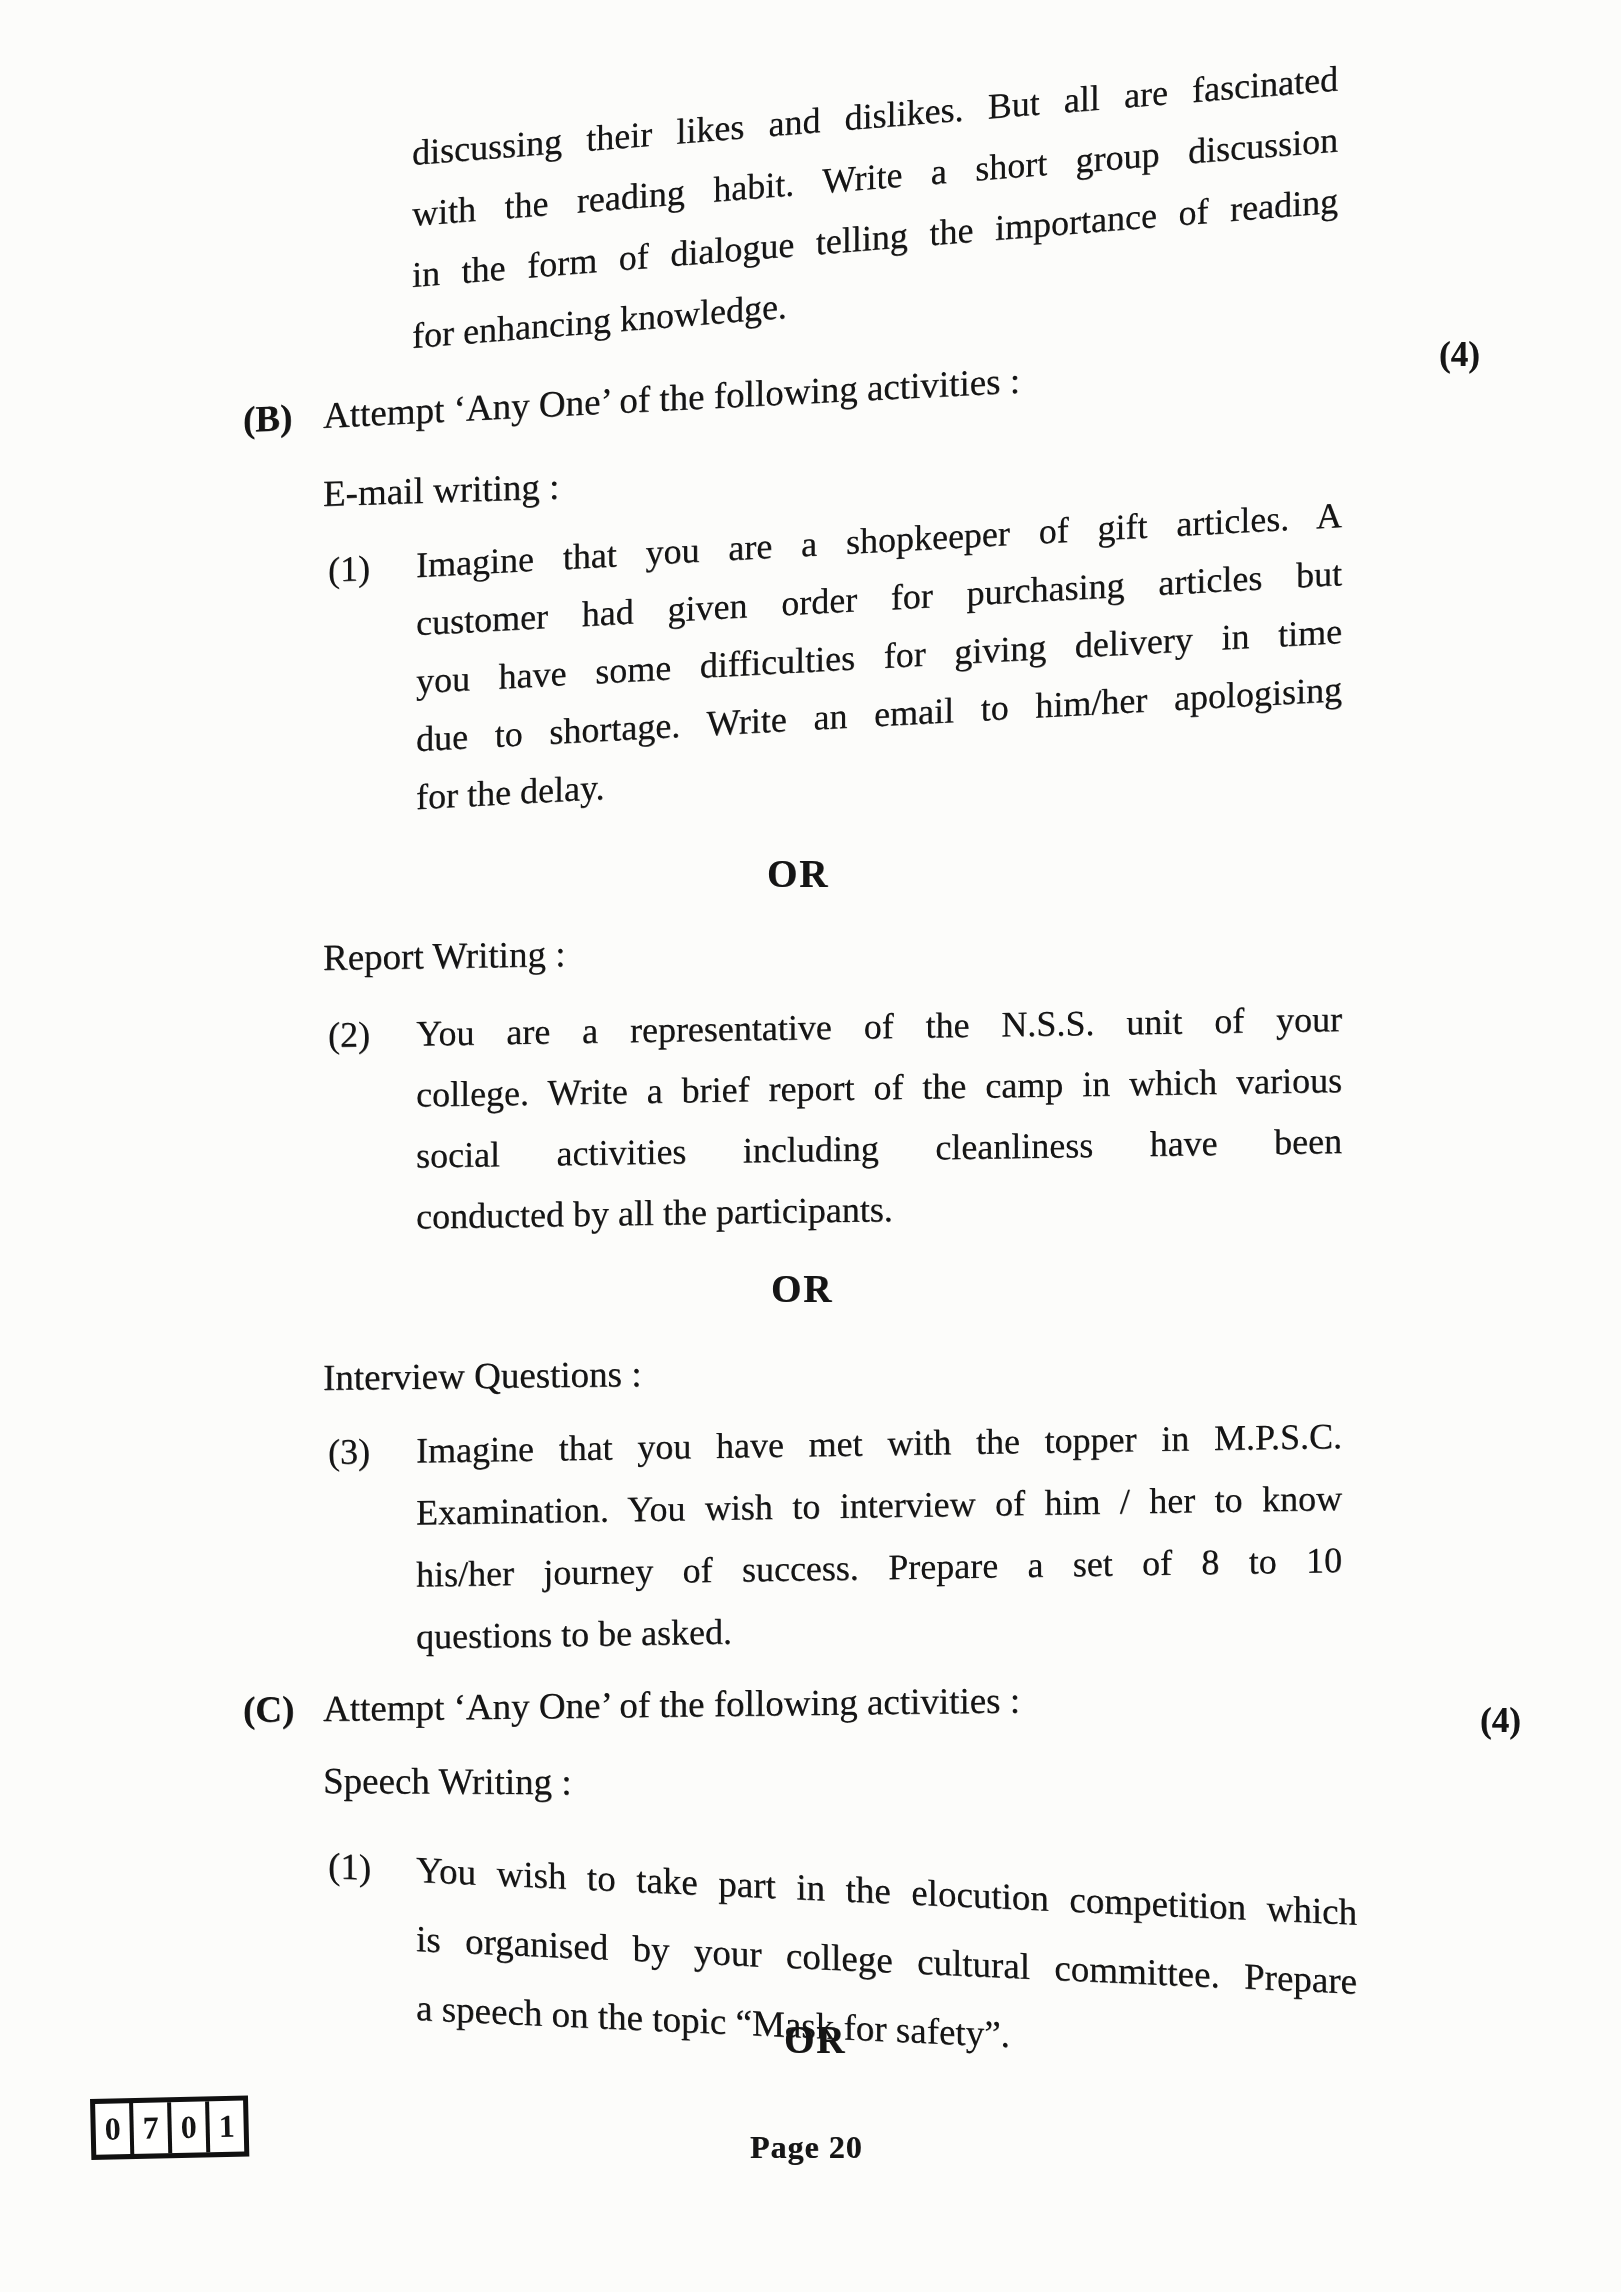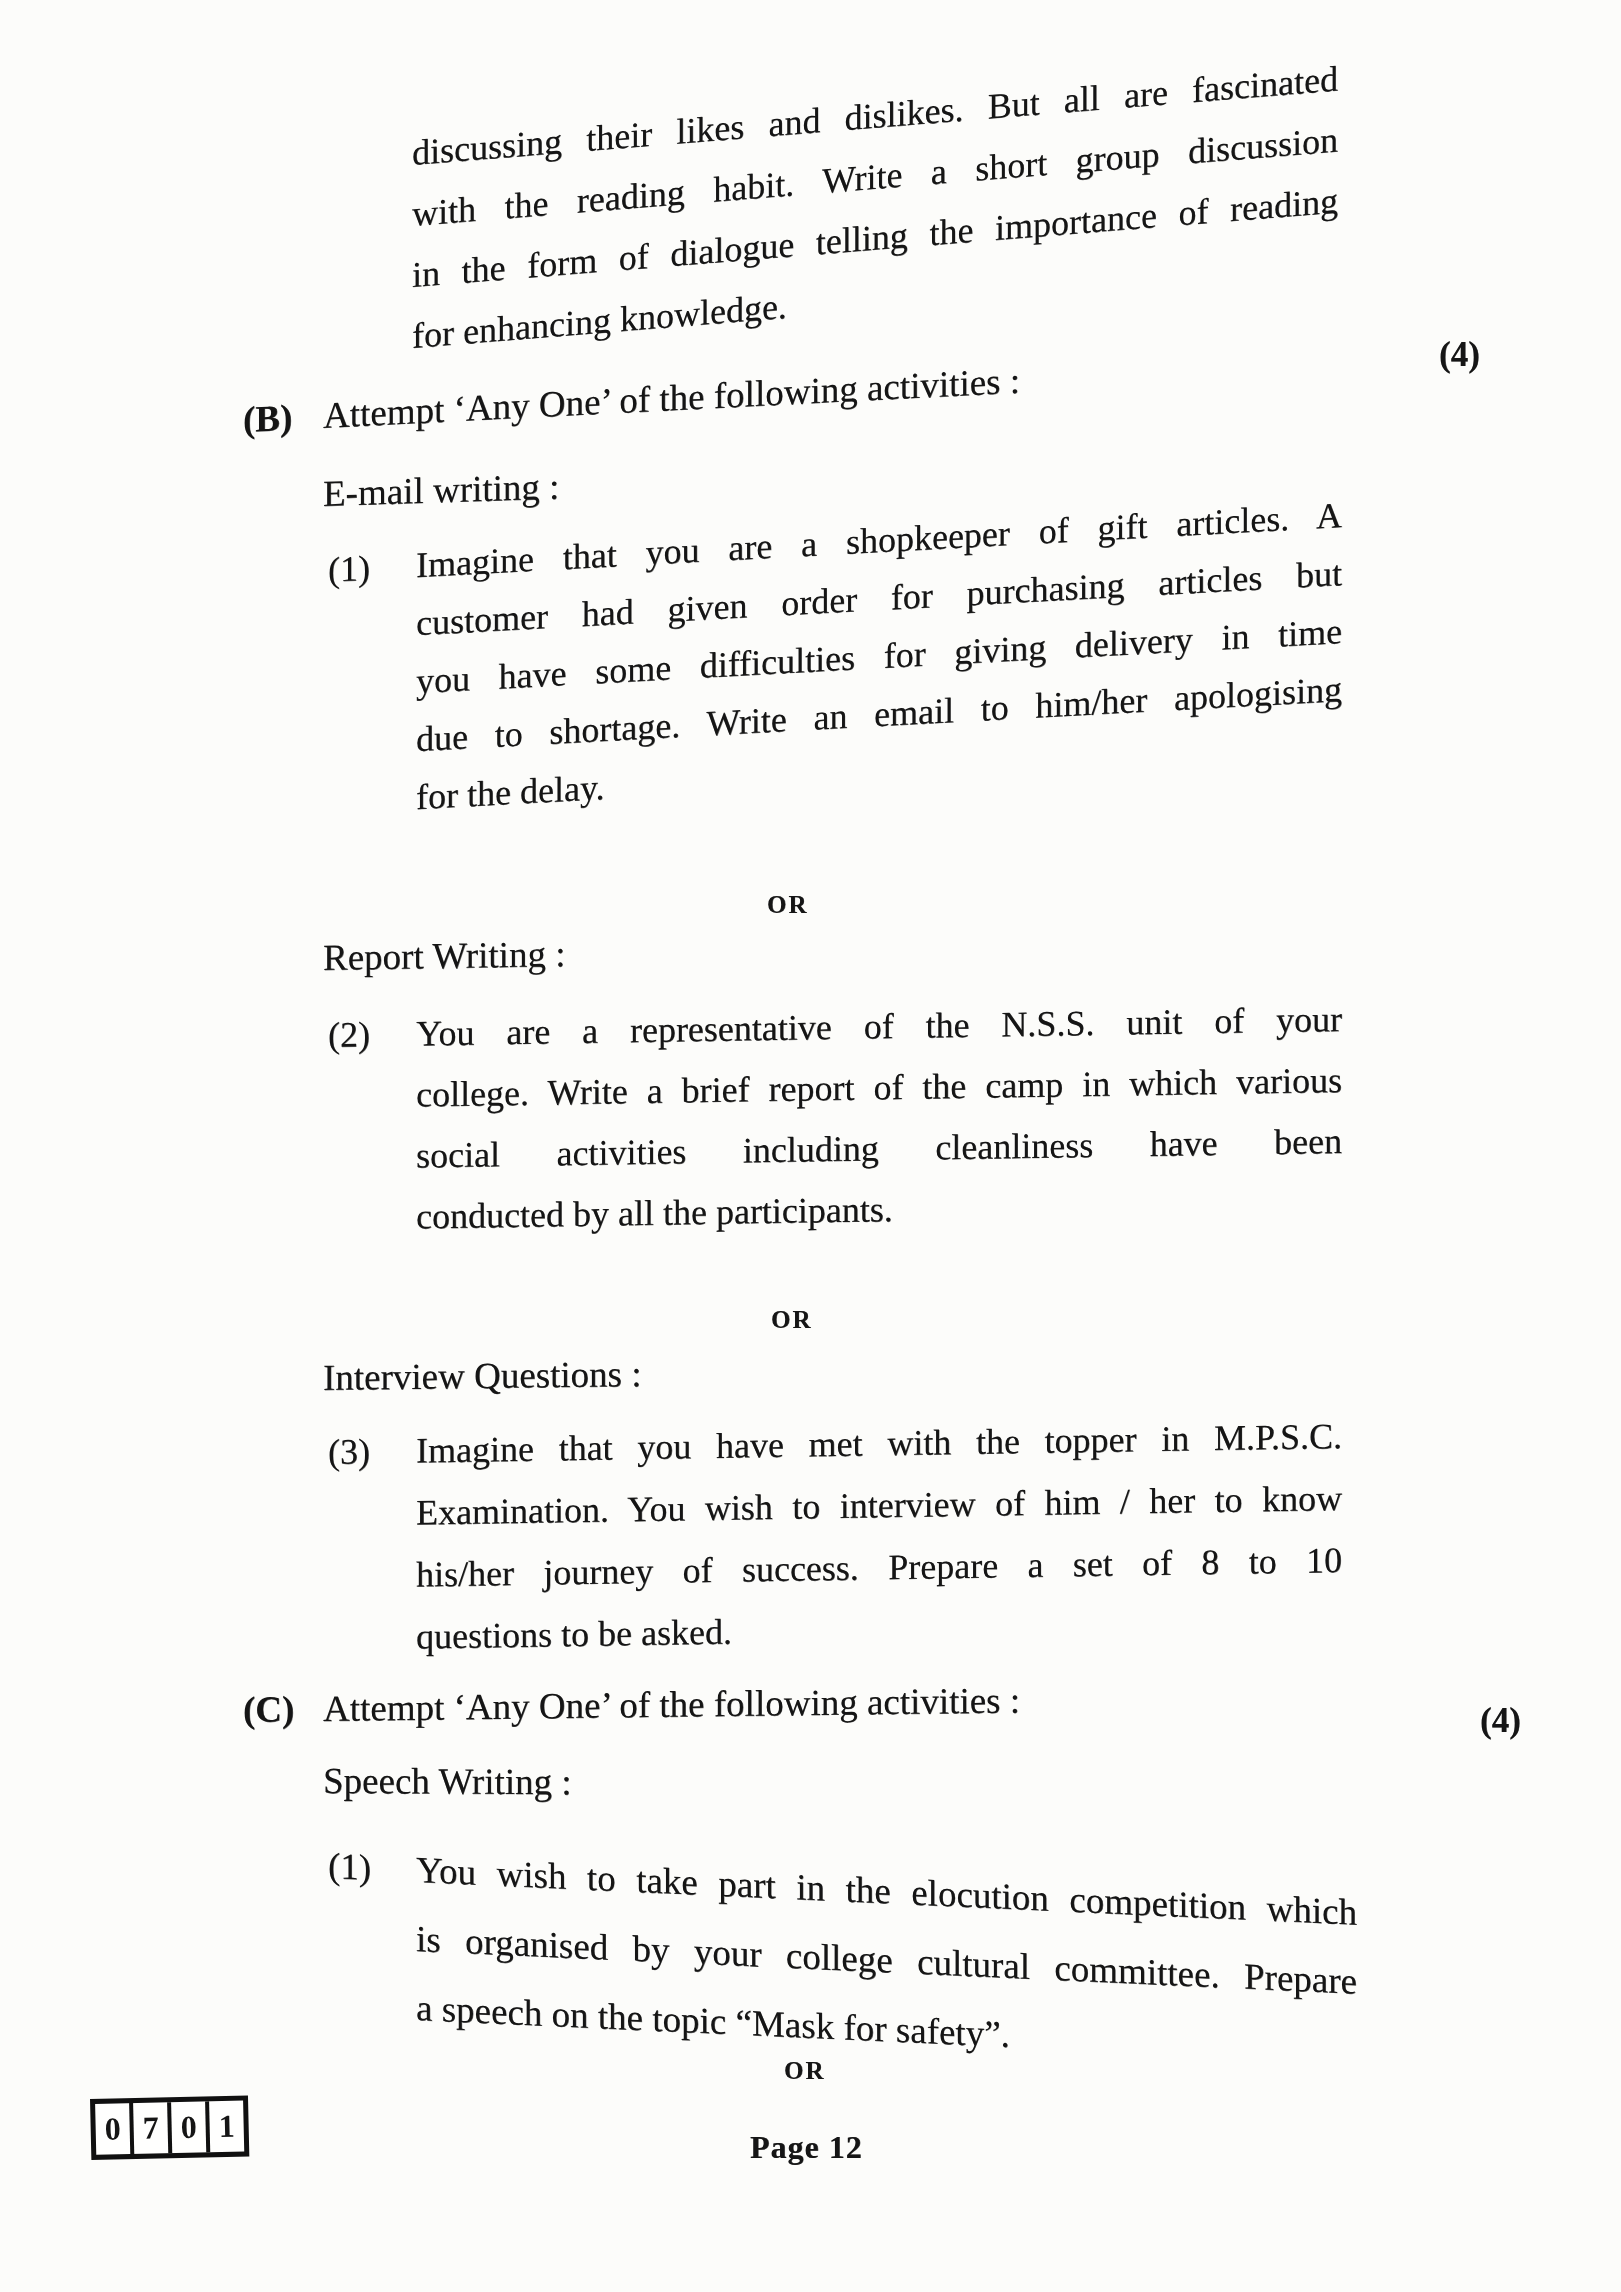--- a/index.html
+++ b/index.html
@@ -19,21 +19,21 @@
   .lh63{line-height:62px;}
   .lh70{line-height:69px;font-size:37px;}
   .line{white-space:nowrap;}
   .j{white-space:normal;text-align:justify;text-align-last:justify;}
   .heading{font-size:37px;white-space:nowrap;}
   .seclabel{font-weight:bold;font-size:37px;}
   .title{font-size:37px;white-space:nowrap;}
   .qwrap{width:1039px;}
   .qnum{position:absolute;left:0;top:0;font-size:36px;}
   .qlines{margin-left:88px;}
-  .or{font-weight:bold;font-size:25px;letter-spacing:2px;white-space:nowrap;margin-top:40px;}
+  .or{font-weight:bold;font-size:39px;letter-spacing:2px;white-space:nowrap;}
   .marks{font-weight:bold;font-size:35px;white-space:nowrap;}
   .codebox{display:flex;border:5.9px solid #101010;background:#fffffe;}
   .codecell{
     width:34px;height:51px;border-left:4.9px solid #101010;
     display:flex;align-items:center;justify-content:center;
     font-weight:bold;font-size:32px;font-family:"Liberation Serif", serif;
   }
   .codecell:first-child{border-left:none;}
   .pagenum{font-weight:bold;font-size:32px;letter-spacing:1px;white-space:nowrap;}
   .sky{transform-origin:left top;}
@@ -120,16 +120,16 @@
 
   <div class="abs sky" style="left:90px;top:2099px;transform:rotate(-1.3deg);">
     <div class="codebox">
       <div class="codecell">0</div>
       <div class="codecell">7</div>
       <div class="codecell">0</div>
       <div class="codecell">1</div>
     </div>
   </div>
 
-  <div class="abs pagenum ink" style="left:750px;top:2129px;">Page 12</div>
+  <div class="abs pagenum ink" style="left:750px;top:2129px;">Page 20</div>
 
 </div>
 
 
 </body></html>

